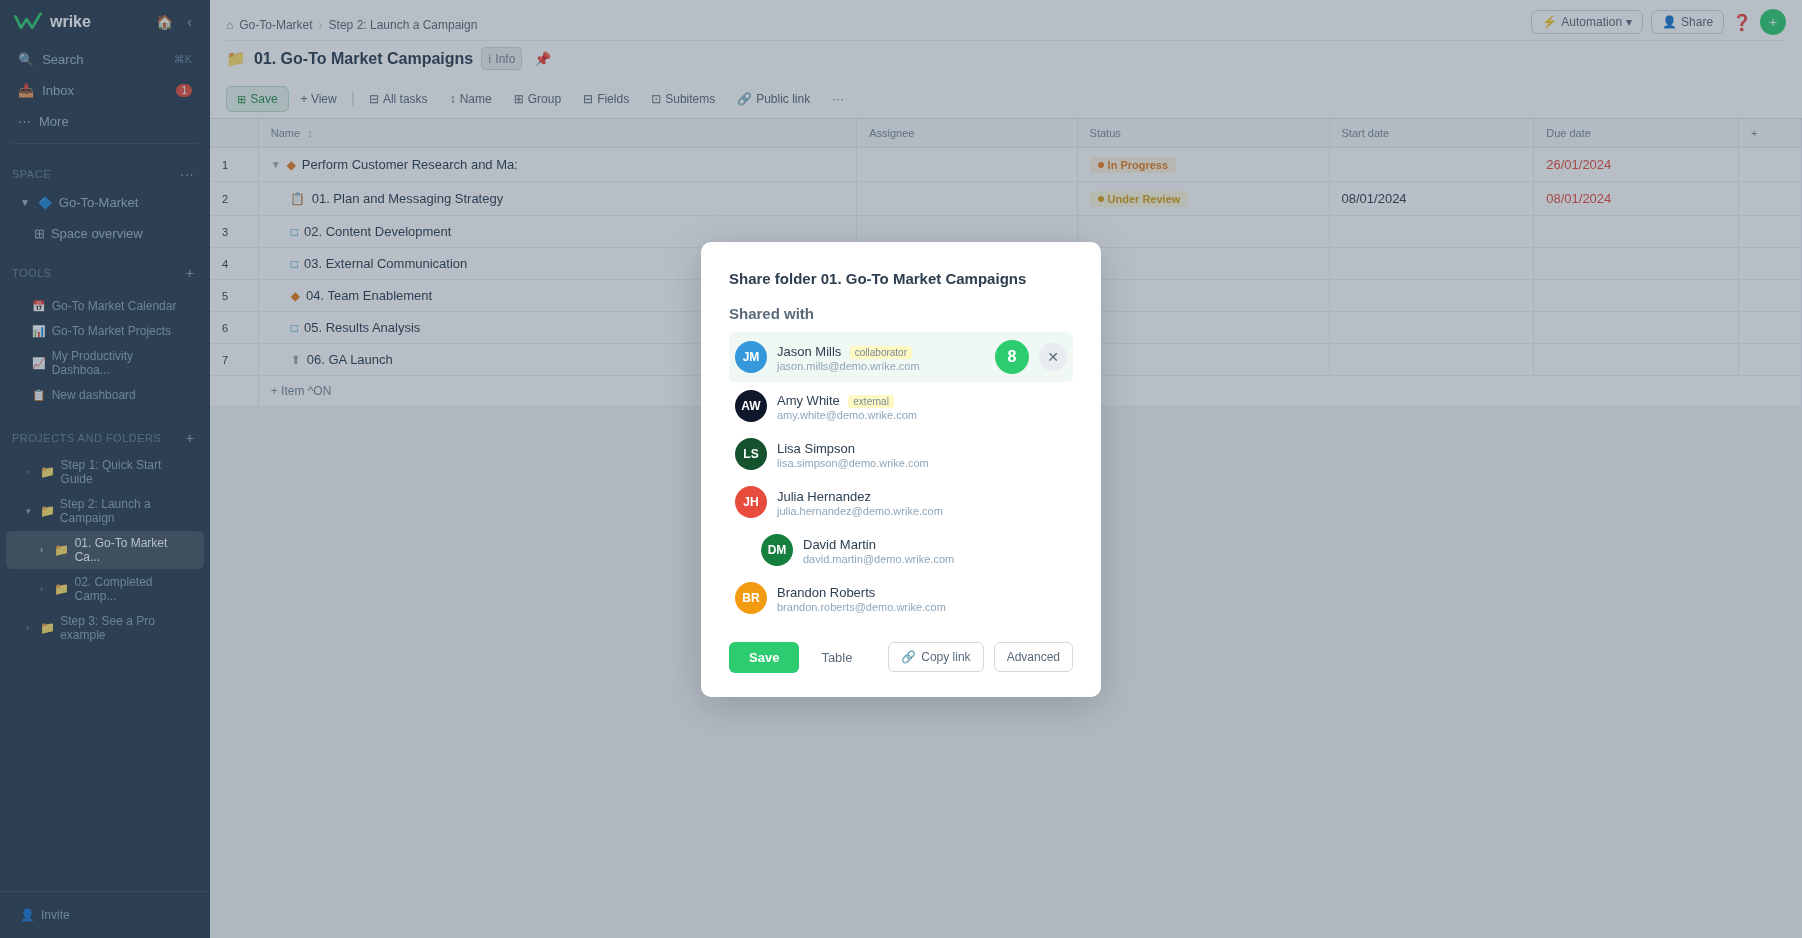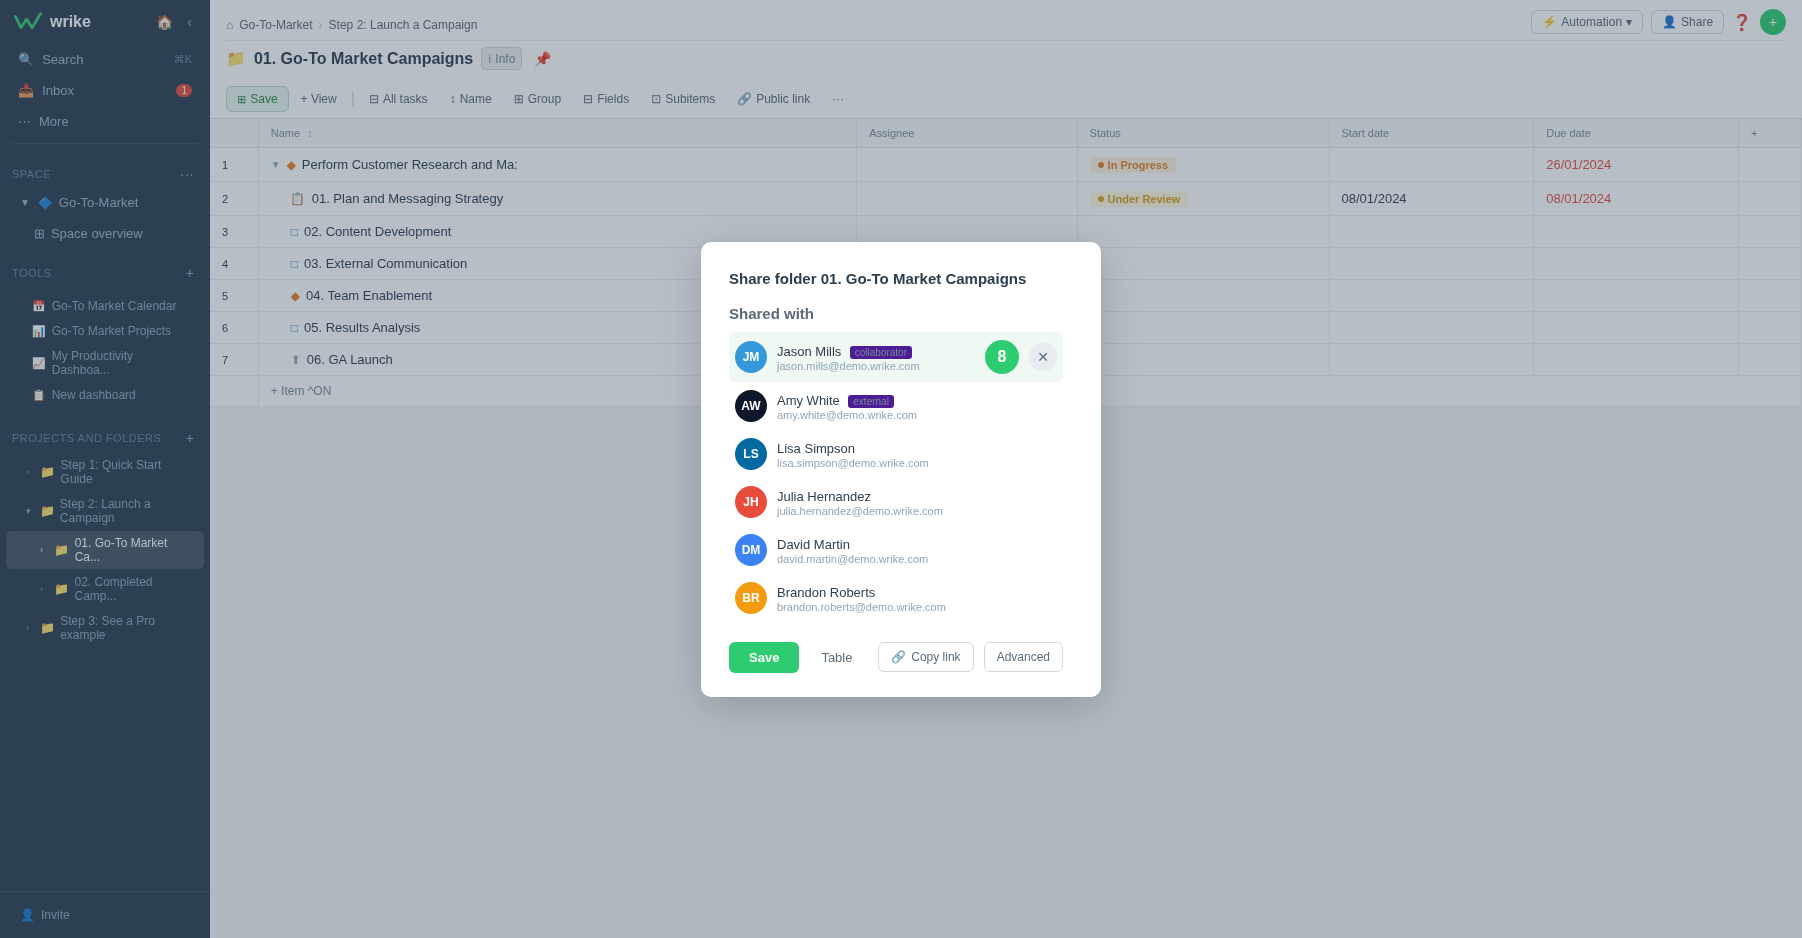--- a/index.html
+++ b/index.html
@@ -320,21 +320,21 @@
       z-index: 100;
       display: flex;
       align-items: center;
       justify-content: center;
     }
 
     
     .modal {
       background: white;
       border-radius: 10px;
-      padding: 28px 38px 24px 28px;
+      padding: 28px 28px 24px 28px;
       width: 400px;
       box-shadow: 0 8px 40px rgba(0,0,0,0.18);
       position: relative;
       z-index: 101;
     }
     .modal-title {
       font-size: 15px;
       font-weight: 600;
       color: #2c3e50;
       margin-bottom: 18px;
@@ -385,21 +385,21 @@
       color: white;
       overflow: hidden;
     }
 
     .user-info { flex: 1; }
     .user-name { font-size: 13px; font-weight: 500; color: #2c3e50; }
     .user-tag {
       display: inline-block;
       font-size: 10px;
       color: #7a8a99;
-      background: #4c1d95;
+      background: #fef9c3;
       padding: 1px 5px;
       border-radius: 3px;
       margin-left: 4px;
     }
     .user-email { font-size: 11px; color: #8fa5b8; }
 
     .user-count-badge {
       background: #2ecc71;
       color: white;
       border-radius: 50%;
@@ -470,23 +470,23 @@
       border: 1px solid #d0d8e0;
       padding: 7px 12px;
       border-radius: 6px;
       font-size: 12px;
       cursor: pointer;
     }
 
     
     .av-jm { background: #3498db; }
     .av-aw { background: #0f172a; }
-    .av-ls { background: #0369a1; }
+    .av-ls { background: #14532d; }
     .av-jh { background: #e74c3c; }
-    .av-dm { background: #3b82f6; }
+    .av-dm { background: #15803d; margin-left: 26px; }
     .av-br { background: #f39c12; }
 
     .main-header-top {
       display: flex;
       align-items: center;
       padding: 8px 0 4px 0;
       border-bottom: 1px solid #edf0f4;
     }
   </style>
 </head>

